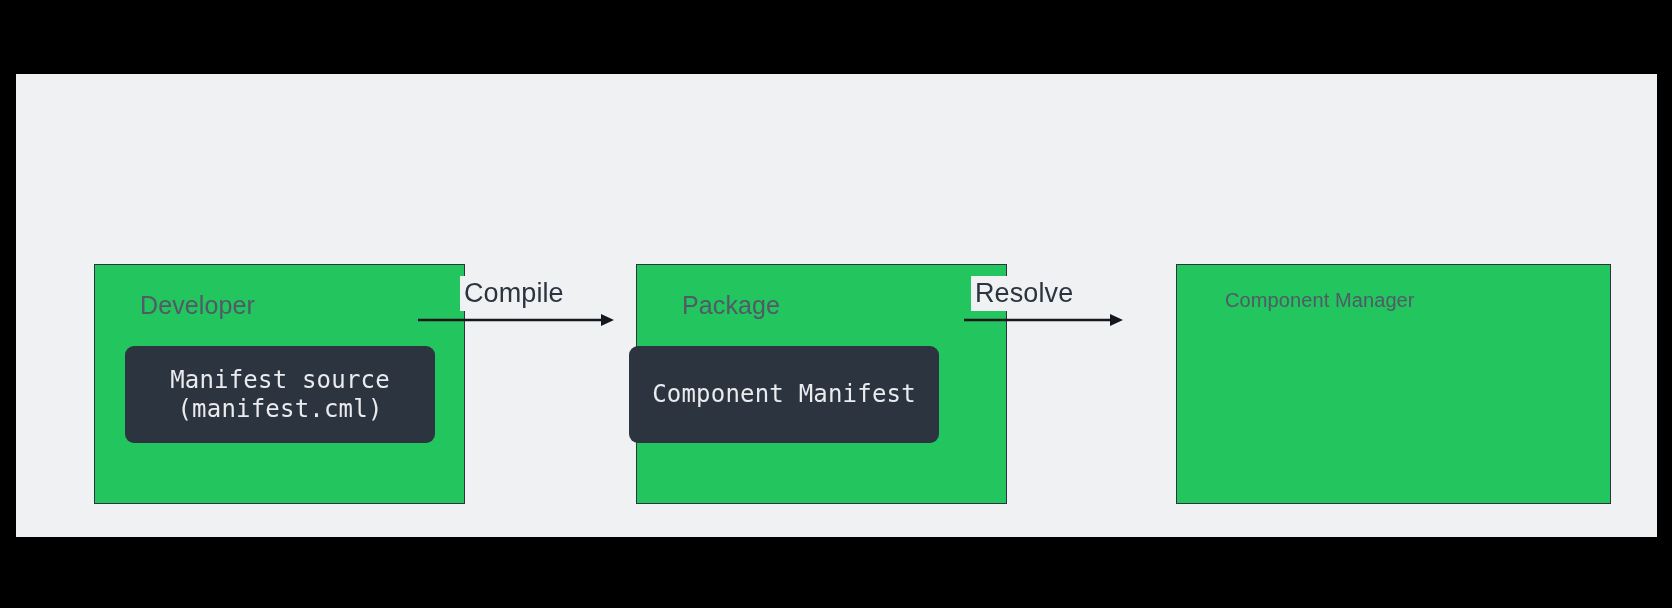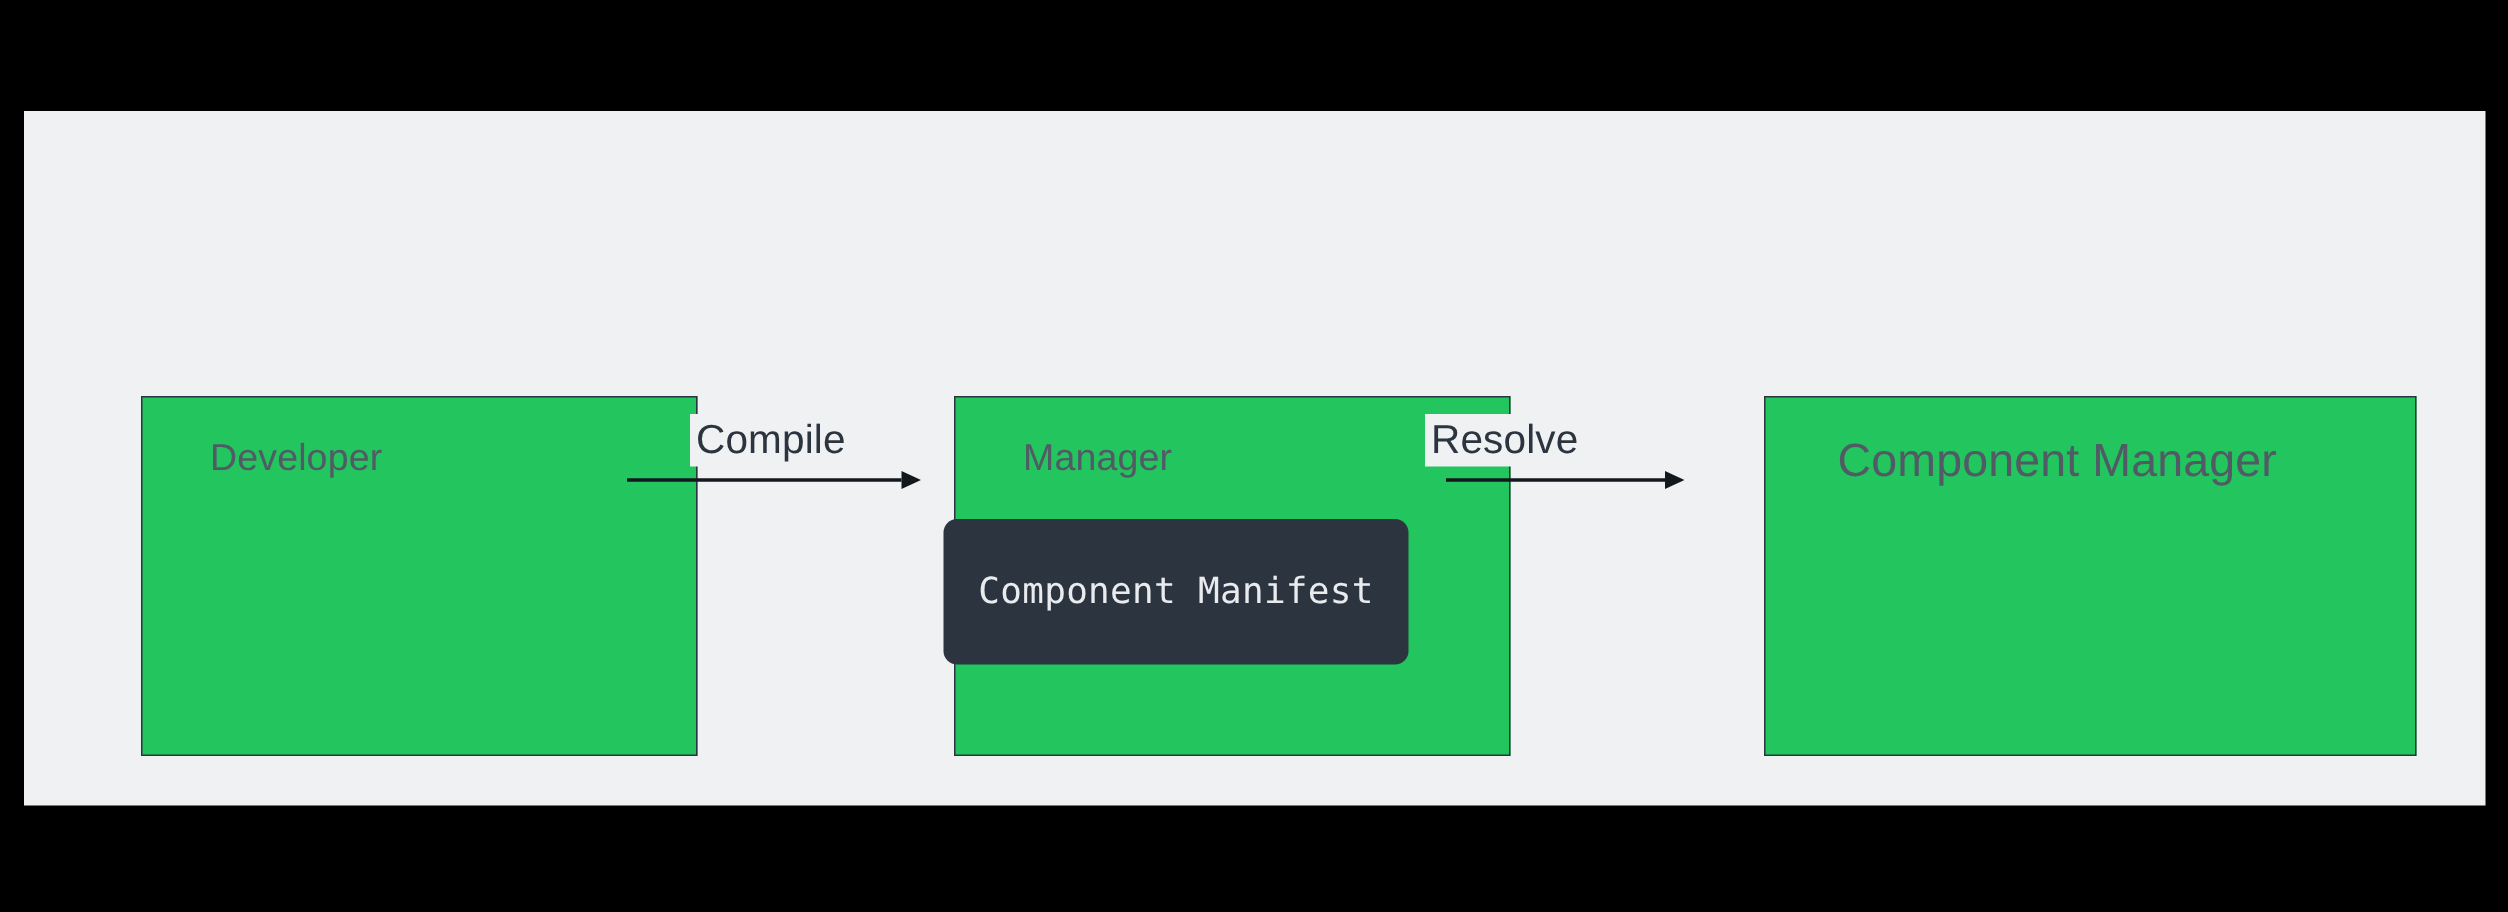--- a/index.html
+++ b/index.html
@@ -51,21 +51,21 @@
     top: 26px;
     font-size: 25px;
     font-weight: 400;
     color: #525a66;
     letter-spacing: 0.1px;
     white-space: nowrap;
   }
   #lane-component-manager .lane-title {
     left: 48px;
     top: 24px;
-    font-size: 31px;
+    font-size: 20px;
   }
 
   
   .artifact {
     position: absolute;
     background: #2b343f;
     border-radius: 9px;
     display: flex;
     align-items: center;
     justify-content: center;
@@ -116,24 +116,27 @@
 </style>
 </head>
 <body>
 
 <div id="stage">
 
   <div id="panel">
 
     <div class="lane" id="lane-developer">
       <div class="lane-title">Developer</div>
+      <div class="artifact" id="artifact-manifest-source" style="left:30px; top:81px; width:310px; height:97px;">
+        <div class="artifact-text"><span>Manifest source</span><br><span>(manifest.cml)</span></div>
+      </div>
     </div>
 
     <div class="lane" id="lane-package">
-      <div class="lane-title">Manager</div>
+      <div class="lane-title">Package</div>
       <div class="artifact" id="artifact-component-manifest" style="left:-8px; top:81px; width:310px; height:97px;">
         <div class="artifact-text"><span>Component Manifest</span><br></div>
       </div>
     </div>
 
     <div class="lane" id="lane-component-manager">
       <div class="lane-title">Component Manager</div>
     </div>
 
     <div class="arrow" id="arrow-compile" style="left:402px; top:239px; width:196px;">
@@ -145,16 +148,16 @@
 
     <div class="arrow" id="arrow-resolve" style="left:948px; top:239px; width:159px;">
       <svg width="159" height="14" viewBox="0 0 159 14">
         <line x1="0" y1="7" x2="146" y2="7" stroke="#13181f" stroke-width="2.4"></line>
         <polygon points="146,1 159,7 146,13" fill="#13181f"></polygon>
       </svg>
     </div>
 
     <div class="edge-label" id="edge-label-compile" style="left:444px; top:202px;">Compile</div>
 
-    <div class="edge-label" id="edge-label-resolve" style="left:934px; top:202px;">Resolve</div>
+    <div class="edge-label" id="edge-label-resolve" style="left:955px; top:202px;">Resolve</div>
 
   </div>
 </div>
 
 </body></html>

